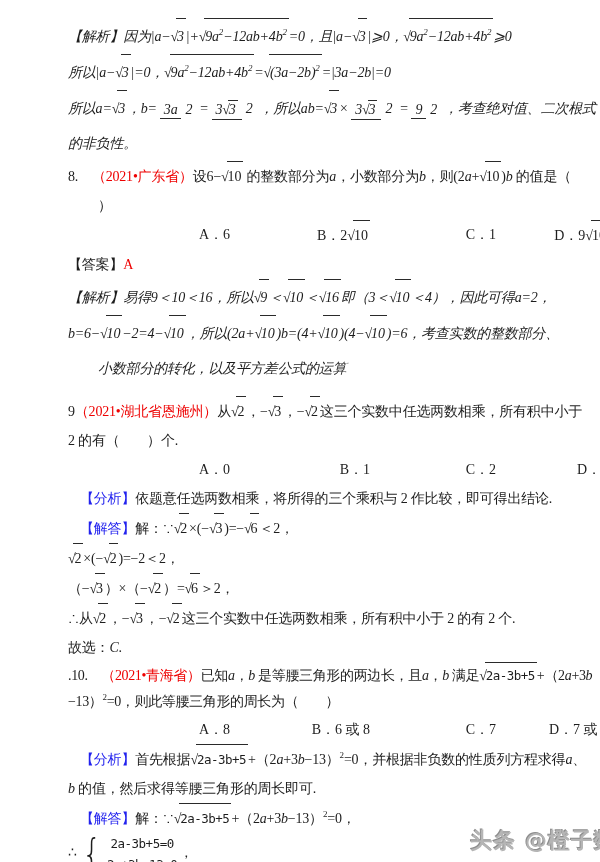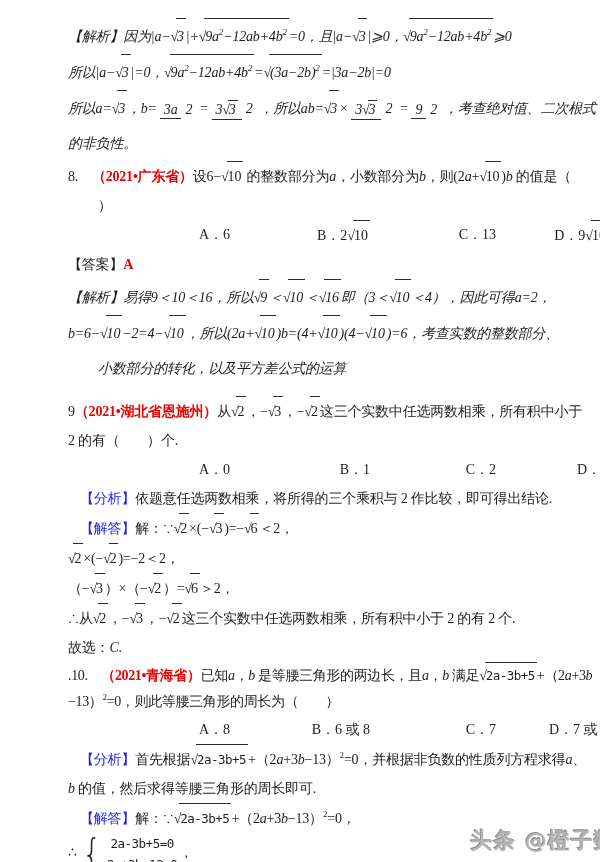--- a/index.html
+++ b/index.html
@@ -8,21 +8,21 @@
          font-family:"Liberation Serif","DejaVu Serif",serif; color:#1d1d1d; }
   .page { width:600px; height:862px; padding:18px 32px 0 28px; position:relative; background:#fff;margin-left:40px; }
 
   .para { font-size:14px; line-height:29px; letter-spacing:-0.2px; }
   .para.kai { font-style:italic; line-height:35px; }     
   .para.ind { padding-left:30px; }
   .para.ind-sm { padding-left:12px; }
   .para.gap-lg { margin-top:10px; }
   .para.tight { line-height:26px; letter-spacing:-0.35px; }
 
-  .red-bold { color:var(--red); font-weight:bold; }
+  .red-bold { color:var(--red); font-weight:normal; }
   .blue { color:var(--blue); }
 
   .options { display:grid; grid-template-columns:132px 140px 126px auto; padding-left:30px;
              font-size:14px; line-height:29px; letter-spacing:0;text-align:right; }
 
   sup { font-size:9px; line-height:0; }
   .mi { font-style:italic; font-family:"Liberation Serif",serif; }
   .tt { font-family:"DejaVu Sans Mono",monospace; font-size:12.5px; letter-spacing:-0.5px; }
 
   .sqrt { display:inline-block; white-space:nowrap; font-style:normal; }
@@ -62,21 +62,21 @@
             <span class="den">2</span>
           </span>=<span class="frac">
             <span class="num">9</span>
             <span class="den">2</span>
           </span>，考查绝对值、二次根式的非负性。</span></p>
       <p class="para"><span>8.　</span><span class="red-bold">（2021•广东省）</span><span>设6−<span class="sqrt"><span class="rad">√</span><span class="vinc">10</span></span> 的整数部分为<span class="mi">a</span>，小数部分为<span class="mi">b</span>，则(2<span class="mi">a</span>+<span class="sqrt"><span class="rad">√</span><span class="vinc">10</span></span>)<span class="mi">b</span> 的值是（</span></p>
       <p class="para ind"><span>）</span></p>
       <div class="para options">
         <span class="opt">A．6</span>
         <span class="opt">B．2<span class="sqrt"><span class="rad">√</span><span class="vinc">10</span></span></span>
-        <span class="opt">C．13</span>
+        <span class="opt">C．1</span>
         <span class="opt">D．9<span class="sqrt"><span class="rad">√</span><span class="vinc">10</span></span></span>
       </div>
       <p class="para"><span>【答案】</span><span class="red-bold">A</span></p>
       <p class="para kai"><span>【解析】易得9＜10＜16，所以<span class="sqrt"><span class="rad">√</span><span class="vinc">9</span></span>＜<span class="sqrt"><span class="rad">√</span><span class="vinc">10</span></span>＜<span class="sqrt"><span class="rad">√</span><span class="vinc">16</span></span>即（3＜<span class="sqrt"><span class="rad">√</span><span class="vinc">10</span></span>＜4），因此可得<span class="mi">a</span>=2，</span></p>
       <p class="para kai"><span><span class="mi">b</span>=6−<span class="sqrt"><span class="rad">√</span><span class="vinc">10</span></span>−2=4−<span class="sqrt"><span class="rad">√</span><span class="vinc">10</span></span>，所以(2<span class="mi">a</span>+<span class="sqrt"><span class="rad">√</span><span class="vinc">10</span></span>)<span class="mi">b</span>=(4+<span class="sqrt"><span class="rad">√</span><span class="vinc">10</span></span>)(4−<span class="sqrt"><span class="rad">√</span><span class="vinc">10</span></span>)=6，考查实数的整数部分、</span></p>
       <p class="para kai ind"><span>小数部分的转化，以及平方差公式的运算</span></p>
       <p class="para gap-lg"><span>9</span><span class="red-bold">（2021•湖北省恩施州）</span><span>从<span class="sqrt"><span class="rad">√</span><span class="vinc">2</span></span>，−<span class="sqrt"><span class="rad">√</span><span class="vinc">3</span></span>，−<span class="sqrt"><span class="rad">√</span><span class="vinc">2</span></span>这三个实数中任选两数相乘，所有积中小于</span></p>
       <p class="para"><span>2 的有（　　）个.</span></p>
       <div class="para options">
         <span class="opt">A．0</span>

